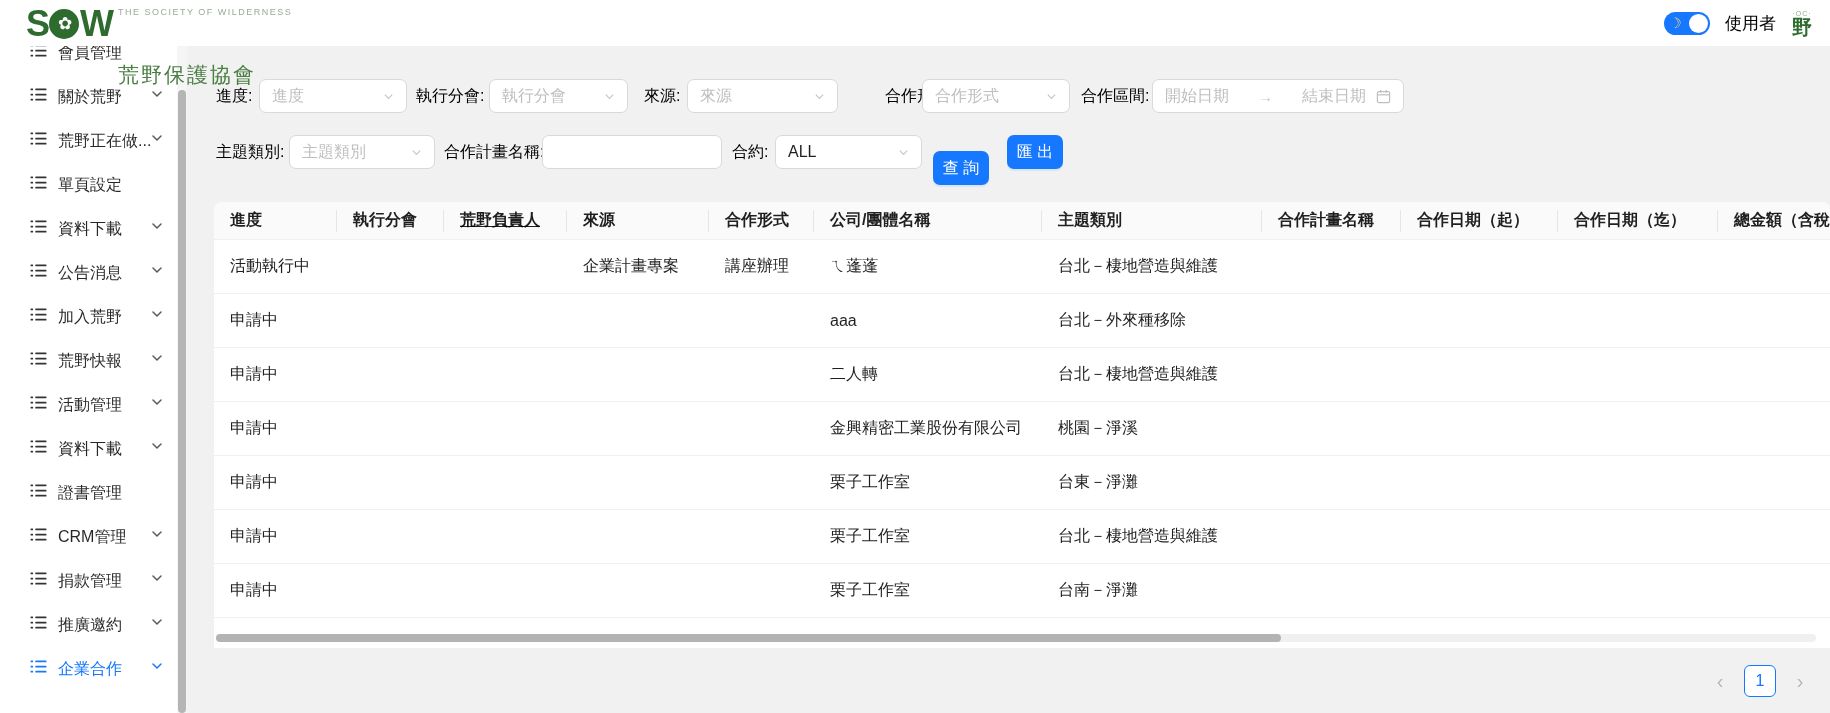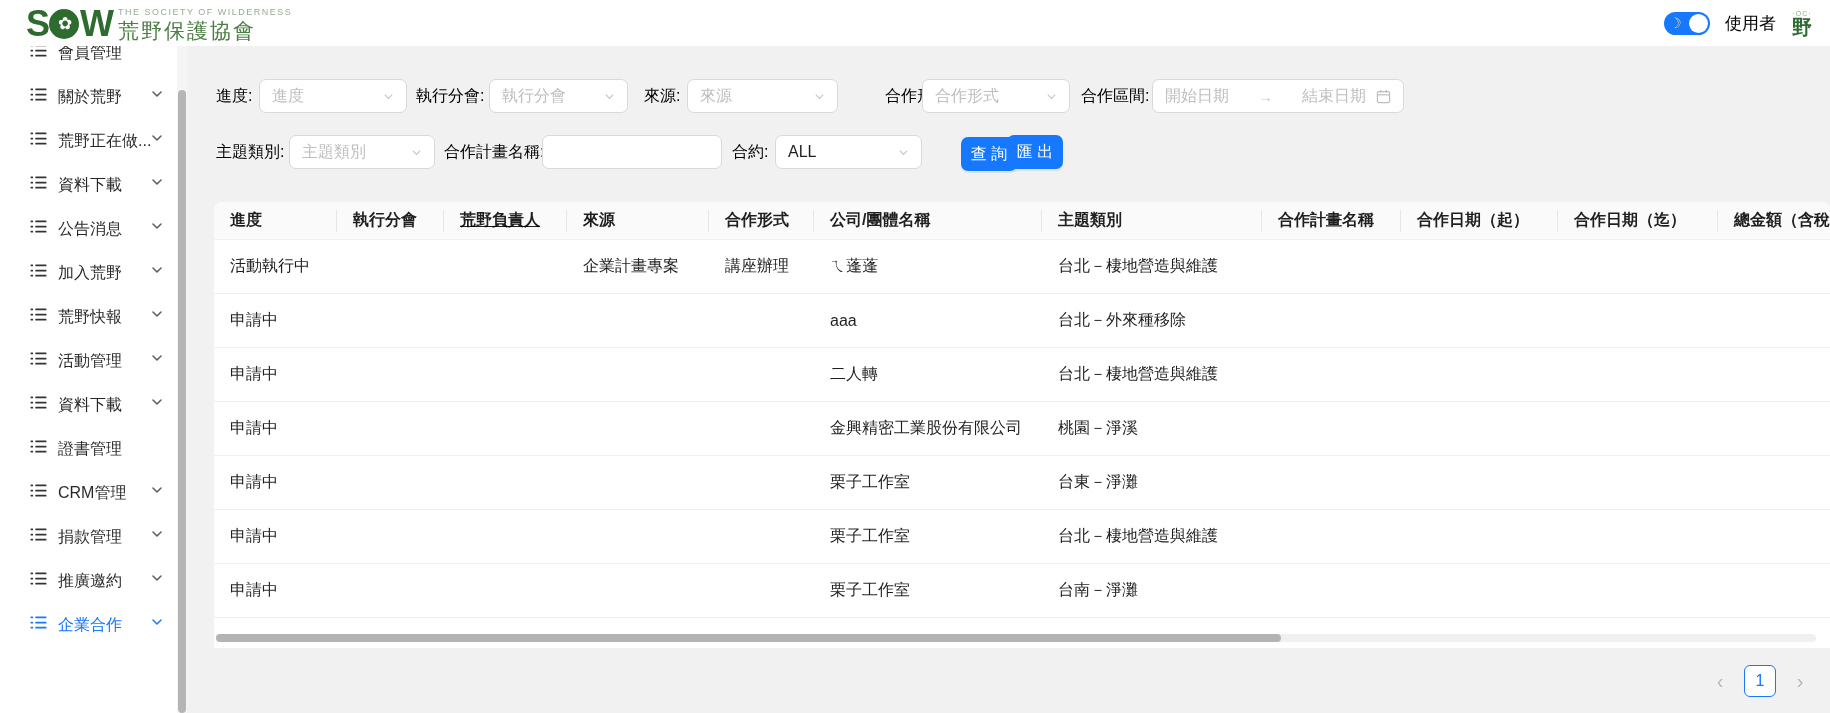--- a/index.html
+++ b/index.html
@@ -3,21 +3,21 @@
 <meta charset="utf-8">
 <style>
   html,body{margin:0;padding:0;background:#fff;font-family:"Liberation Sans","DejaVu Sans",sans-serif;}
   #app{position:relative;width:1830px;height:713px;overflow:hidden;background:#fff;color:rgba(0,0,0,.88);}
 
   
   .header{position:absolute;left:0;top:0;width:100%;height:46px;background:#fff;z-index:20;}
   .logo{position:absolute;left:26px;top:4px;display:flex;align-items:flex-start;gap:6px;}
   .logo-sow{display:flex;align-items:center;font-weight:bold;font-size:36px;color:#2e6b2e;letter-spacing:-2px;line-height:40px;}
   .logo-flower{display:inline-flex;align-items:center;justify-content:center;width:30px;height:30px;border-radius:50%;background:#2e6b2e;color:#fff;font-size:17px;font-weight:normal;margin:0 1px;}
-  .logo-textblock{display:flex;flex-direction:column;justify-content:center;padding-top:3px;}
+  .logo-textblock{display:flex;flex-direction:column;justify-content:center;padding-top:3px;gap:44px;}
   .logo-tagline{font-size:9px;letter-spacing:1.5px;color:#98ab98;line-height:11px;}
   .logo-org{font-size:21px;color:#4c7f44;line-height:26px;letter-spacing:2px;}
   .header-right{position:absolute;right:10px;top:0;height:46px;display:flex;align-items:center;}
   .toggle{position:relative;width:46px;height:23px;border-radius:12px;background:#1677ff;cursor:pointer;}
   .toggle-moon{position:absolute;left:5px;top:2px;font-size:14px;line-height:19px;color:#ffd666;}
   .toggle-knob{position:absolute;right:2px;top:2px;width:19px;height:19px;border-radius:50%;background:#fff;}
   .user-label{margin-left:15px;margin-right:8px;font-size:17px;color:#000;}
   .avatar{width:36px;height:38px;display:flex;flex-direction:column;align-items:center;justify-content:center;line-height:1;cursor:pointer;overflow:hidden;}
   .avatar-top{font-size:7px;color:#8fae8f;letter-spacing:1px;}
   .avatar-main{font-size:20px;font-weight:bold;color:#2e6b2e;}
@@ -156,20 +156,35 @@
               <g fill="currentColor">
                 <rect x="0.5" y="2.4" width="2.4" height="1.7" rx="0.5"></rect>
                 <rect x="0.5" y="7.2" width="2.4" height="1.7" rx="0.5"></rect>
                 <rect x="0.5" y="12" width="2.4" height="1.7" rx="0.5"></rect>
                 <rect x="5" y="2.4" width="10.5" height="1.7" rx="0.5"></rect>
                 <rect x="5" y="7.2" width="10.5" height="1.7" rx="0.5"></rect>
                 <rect x="5" y="12" width="10.5" height="1.7" rx="0.5"></rect>
               </g>
             </svg>
           </span>
+          <span class="mi-label">單頁設定</span>
+        </div>
+        <div class="menu-item">
+          <span class="mi-icon">
+            <svg viewBox="0 0 16 16" width="17" height="17">
+              <g fill="currentColor">
+                <rect x="0.5" y="2.4" width="2.4" height="1.7" rx="0.5"></rect>
+                <rect x="0.5" y="7.2" width="2.4" height="1.7" rx="0.5"></rect>
+                <rect x="0.5" y="12" width="2.4" height="1.7" rx="0.5"></rect>
+                <rect x="5" y="2.4" width="10.5" height="1.7" rx="0.5"></rect>
+                <rect x="5" y="7.2" width="10.5" height="1.7" rx="0.5"></rect>
+                <rect x="5" y="12" width="10.5" height="1.7" rx="0.5"></rect>
+              </g>
+            </svg>
+          </span>
           <span class="mi-label">資料下載</span>
           <span class="mi-chev">
             <svg viewBox="0 0 12 12" width="12" height="12">
               <path d="M2 4l4 4 4-4" fill="none" stroke="currentColor" stroke-width="1.5" stroke-linecap="round" stroke-linejoin="round"></path>
             </svg>
           </span>
         </div>
         <div class="menu-item">
           <span class="mi-icon">
             <svg viewBox="0 0 16 16" width="17" height="17">
@@ -446,21 +461,21 @@
     <span class="flabel" style="left:545px;top:89px;">合約:</span>
     <div class="control" style="left:588px;top:89px;width:147px;">
       <span class="val">ALL</span>
       <span class="sel-arrow">
           <svg viewBox="0 0 12 12" width="11" height="11">
             <path d="M2 4l4 4 4-4" fill="none" stroke="currentColor" stroke-width="1.3"></path>
           </svg>
         </span>
     </div>
 
-    <button class="btn" style="left:746px;top:91px;margin-left:28px;">查 詢</button>
+    <button class="btn" style="left:746px;top:105px;">查 詢</button>
     <button class="btn" style="left:820px;top:89px;">匯 出</button>
 
     <div class="table-card">
       <table class="grid">
         <thead>
             <tr>
               <th style="width: 123px;">進度</th>
               <th style="width: 107px;">執行分會</th>
               <th style="width: 123px; text-decoration: underline;">荒野負責人</th>
               <th style="width: 142px;">來源</th>

